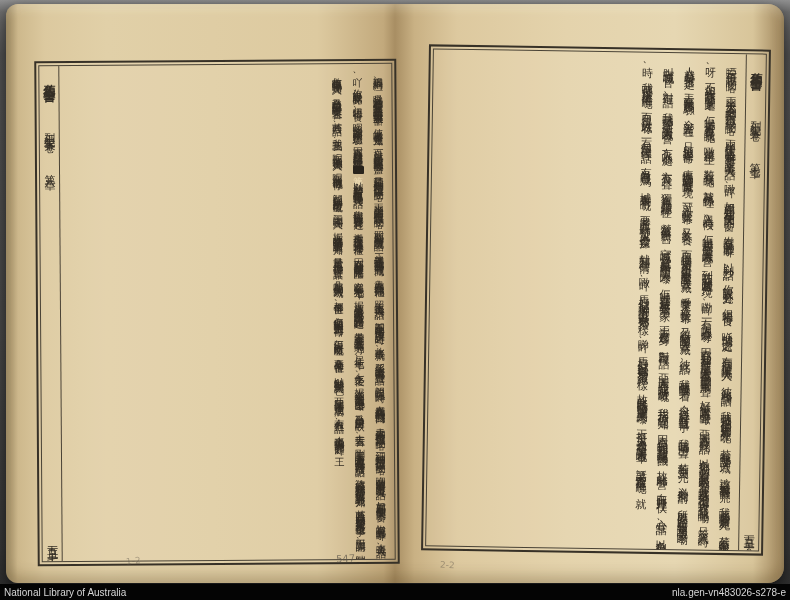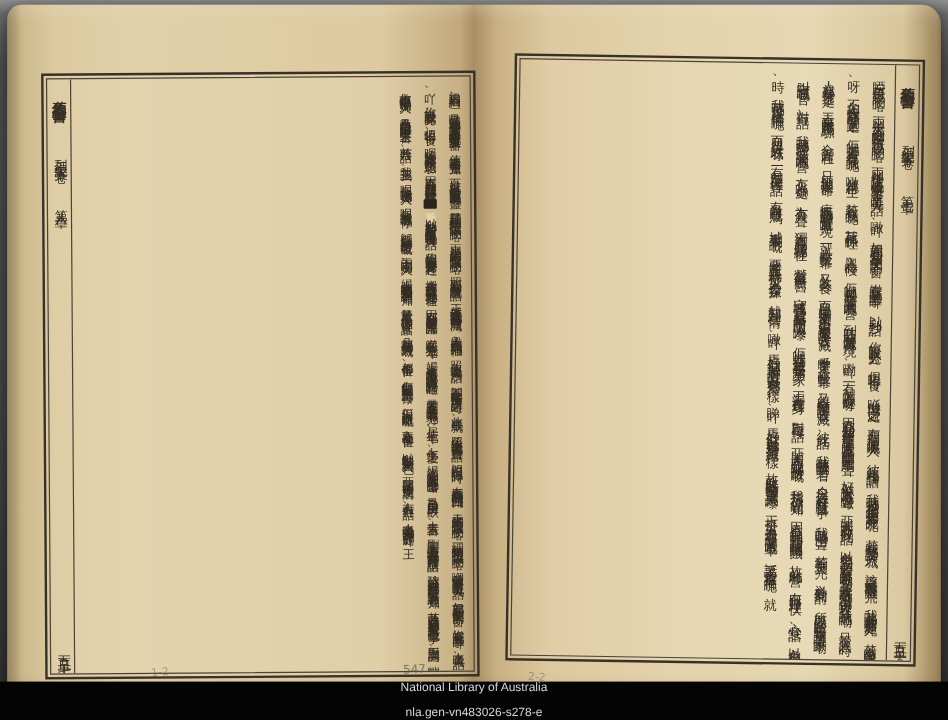--- a/index.html
+++ b/index.html
@@ -38,24 +38,24 @@
     color:#322c23;text-align:justify;
   }
   .page-text.lp{font-size:10px;letter-spacing:1.2px;line-height:20.5px;}
   .page-text.rp{font-size:11px;letter-spacing:2.2px;line-height:21px;}
   .chap{background:#29241c;color:#ead9b0;padding:2px 0;border-radius:1px;}
   .pencil{position:absolute;font-family:"DejaVu Sans",sans-serif;color:#5c554a;}
   .pencil.p1{left:126px;top:556px;font-size:9px;opacity:.45;transform:rotate(-6deg);}
   .pencil.p2{left:336px;top:553px;font-size:10px;opacity:.7;transform:rotate(-3deg);}
   .pencil.p3{left:440px;top:560px;font-size:9px;opacity:.45;transform:rotate(4deg);}
   .footer-bar{
-    position:absolute;left:0;bottom:0;width:100%;height:32px;background:#040404;
+    position:absolute;left:0;bottom:0;width:100%;height:16px;background:#040404;
     display:flex;align-items:center;justify-content:space-between;
     font-family:"Liberation Sans",sans-serif;font-size:10px;color:#d6d6d6;
-    padding:0 4px;box-sizing:border-box;flex-direction:column;
+    padding:0 4px;box-sizing:border-box;
   }
 </style>
 </head>
 <body>
 
 <div class="photo">
 
   <div class="book">
 
     <div class="frame frame-right">

